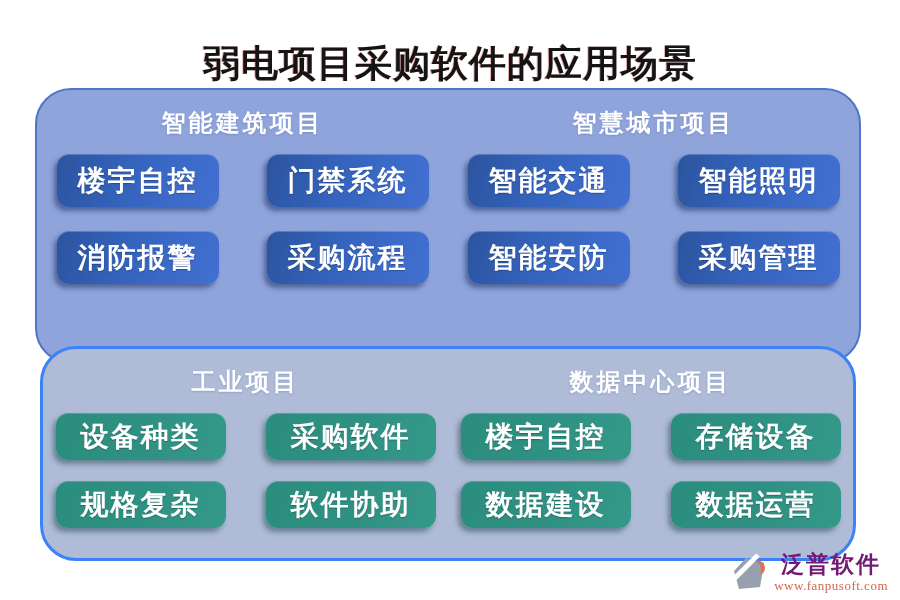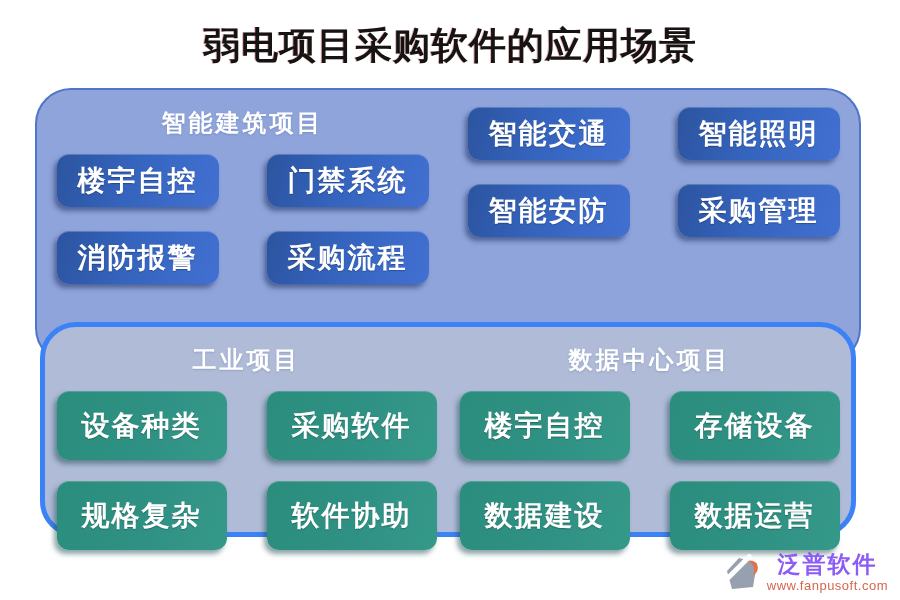--- a/index.html
+++ b/index.html
@@ -2,37 +2,37 @@
 <html><head>
 <meta charset="utf-8">
 <style>
   html,body{margin:0;padding:0;background:#fff;}
   .stage{
     position:relative;width:900px;height:600px;margin:0 auto;
     background:#ffffff;overflow:hidden;
     font-family:"Liberation Sans", sans-serif;
   }
   .title{
-    position:absolute;top:28px;left:0;right:0;
+    position:absolute;top:44px;left:0;right:0;
     text-align:center;
-    font-family:Liberation Mono, monospace;
+    font-family:Liberation Serif, serif;
     font-weight:bold;font-size:37px;line-height:1.1;
     color:#141414;letter-spacing:1px;
     text-shadow:-1px 0 0 rgba(200,30,30,.35);
   }
   .panel{
     position:absolute;border-radius:36px;display:flex;box-sizing:border-box;
   }
   .panel-top{
     left:35px;top:88px;width:826px;height:276px;
     background:#8FA4DA;border:2px solid #4E75C9;
   }
   .panel-bottom{
-    left:40px;top:322px;width:816px;height:215px;
-    background:#AFBBD7;border:5px solid #3b82f6;justify-content:flex-end;
+    left:40px;top:346px;width:816px;height:215px;
+    background:#AFBBD7;border:3px solid #3b82f6;justify-content:flex-end;
   }
   .section{
     flex:1;display:flex;flex-direction:column;align-items:center;
     padding-top:17px;
   }
   .section-header{
     color:#ffffff;
     font-family:"Liberation Serif", serif;
     font-weight:bold;font-size:24px;letter-spacing:3px;
     margin-bottom:15px;
@@ -48,62 +48,63 @@
     column-gap:40px;row-gap:21px;
   }
   .chip{
     height:53px;border-radius:12px;
     display:flex;align-items:center;justify-content:center;
     color:#ffffff;
     font-family:"Liberation Serif", serif;
     font-weight:bold;font-size:28px;letter-spacing:2px;
     text-shadow:0 1px 1px rgba(0,0,0,.25);
   }
-  .panel-bottom .chip{height:69px;}
+  .panel-bottom .chip{height:47px;}
   .chip-blue{
     background:linear-gradient(105deg,#2C549F 0%,#3564BE 45%,#4170D2 100%);
     box-shadow:-3px 4px 5px rgba(27,48,100,.55), inset 0 1px 0 rgba(255,255,255,.22);
   }
   .chip-green{
     background:linear-gradient(105deg,#2B8D7D 0%,#2F9183 55%,#35998A 100%);
     box-shadow:-3px 4px 5px rgba(30,75,80,.5), inset 0 1px 0 rgba(255,255,255,.18);
   }
   .brand{
     position:absolute;right:12px;bottom:6px;
     display:flex;align-items:flex-start;gap:5px;
   }
   .brand-icon{width:40px;height:40px;flex:0 0 auto;margin-top:2px;}
   .brand-col{display:flex;flex-direction:column;align-items:center;}
   .brand-name{
     font-family:"Liberation Serif", serif;
-    font-weight:bold;font-size:23px;color:#8b5cf6;letter-spacing:2px;line-height:1.1;
+    font-weight:bold;font-size:23px;color:#701a75;letter-spacing:2px;line-height:1.1;
   }
   .brand-url{
     font-size:13px;color:#D5664C;letter-spacing:.5px;margin-top:1px;
-    font-family:Liberation Sans, sans-serif;
+    font-family:Liberation Serif, serif;
   }
 </style>
 </head>
 <body>
 
 <div class="stage">
 
   <div class="title">弱电项目采购软件的应用场景</div>
 
   <div class="panel panel-top">
     <div class="section">
       <div class="section-header">智能建筑项目</div>
       <div class="chip-grid">
         <div class="chip chip-blue">楼宇自控</div>
         <div class="chip chip-blue">门禁系统</div>
         <div class="chip chip-blue">消防报警</div>
         <div class="chip chip-blue">采购流程</div>
       </div>
     </div>
     <div class="section">
+      <div class="section-header">智慧城市项目</div>
       <div class="chip-grid">
         <div class="chip chip-blue">智能交通</div>
         <div class="chip chip-blue">智能照明</div>
         <div class="chip chip-blue">智能安防</div>
         <div class="chip chip-blue">采购管理</div>
       </div>
     </div>
   </div>
 
   <div class="panel panel-bottom">

